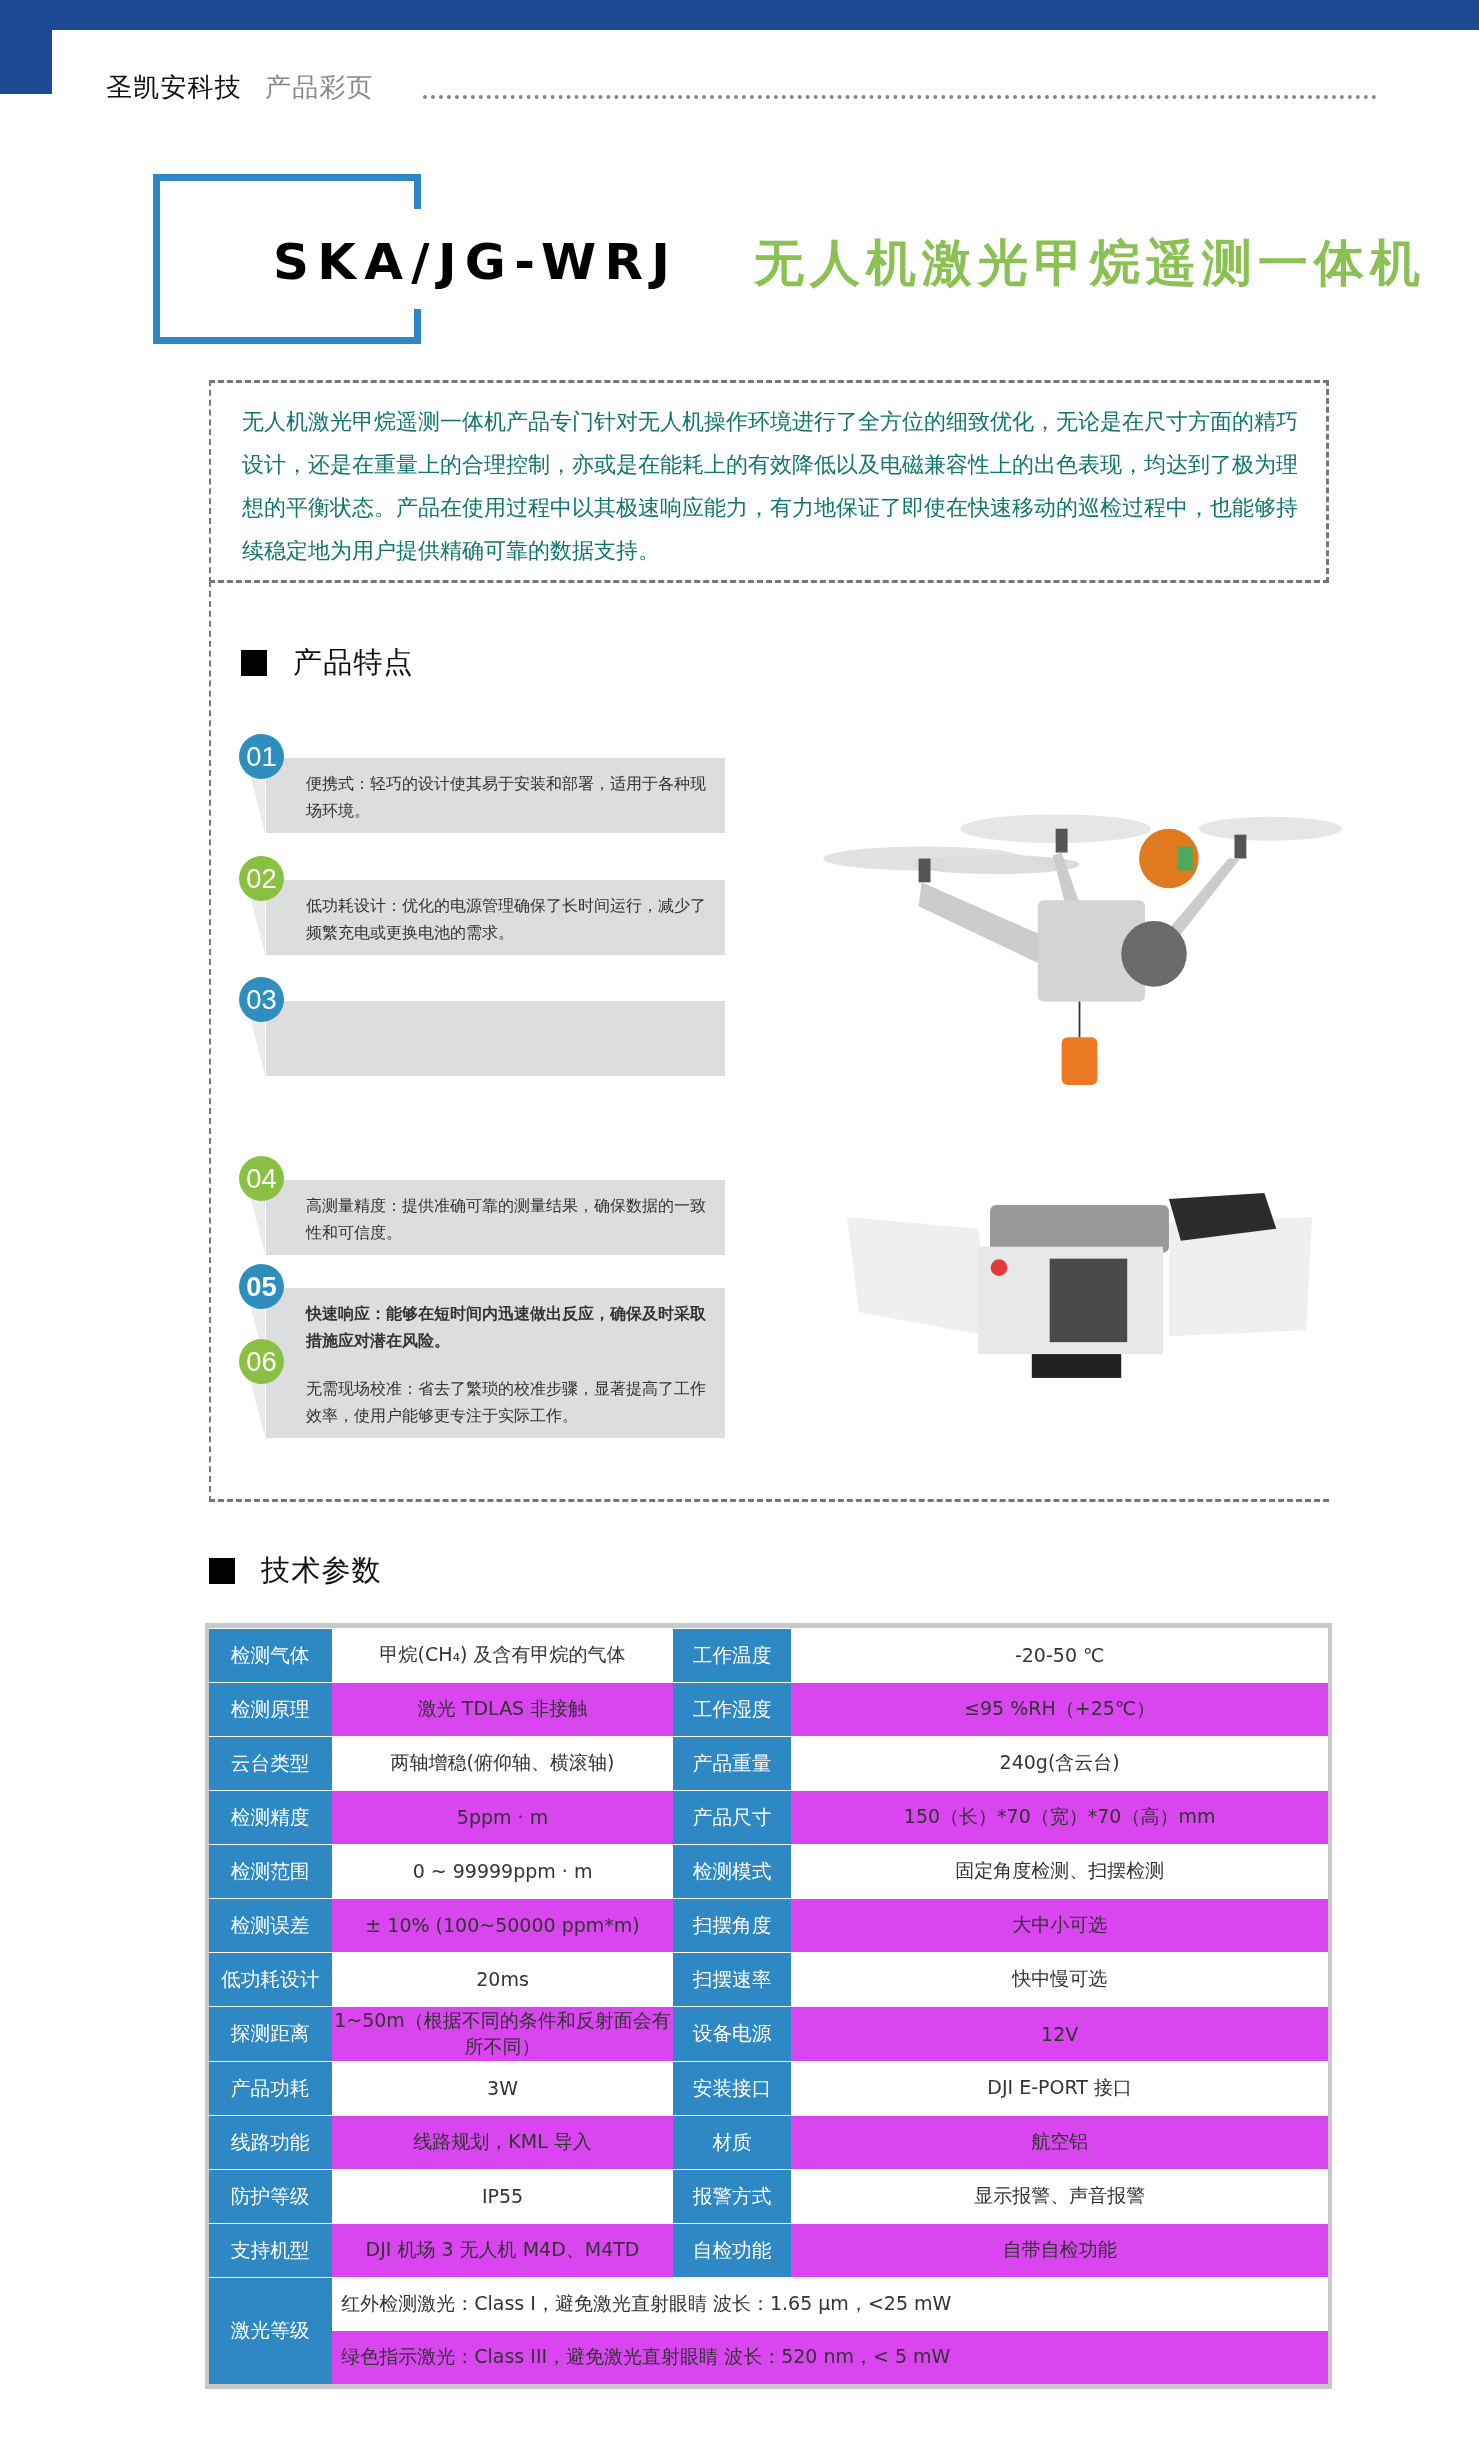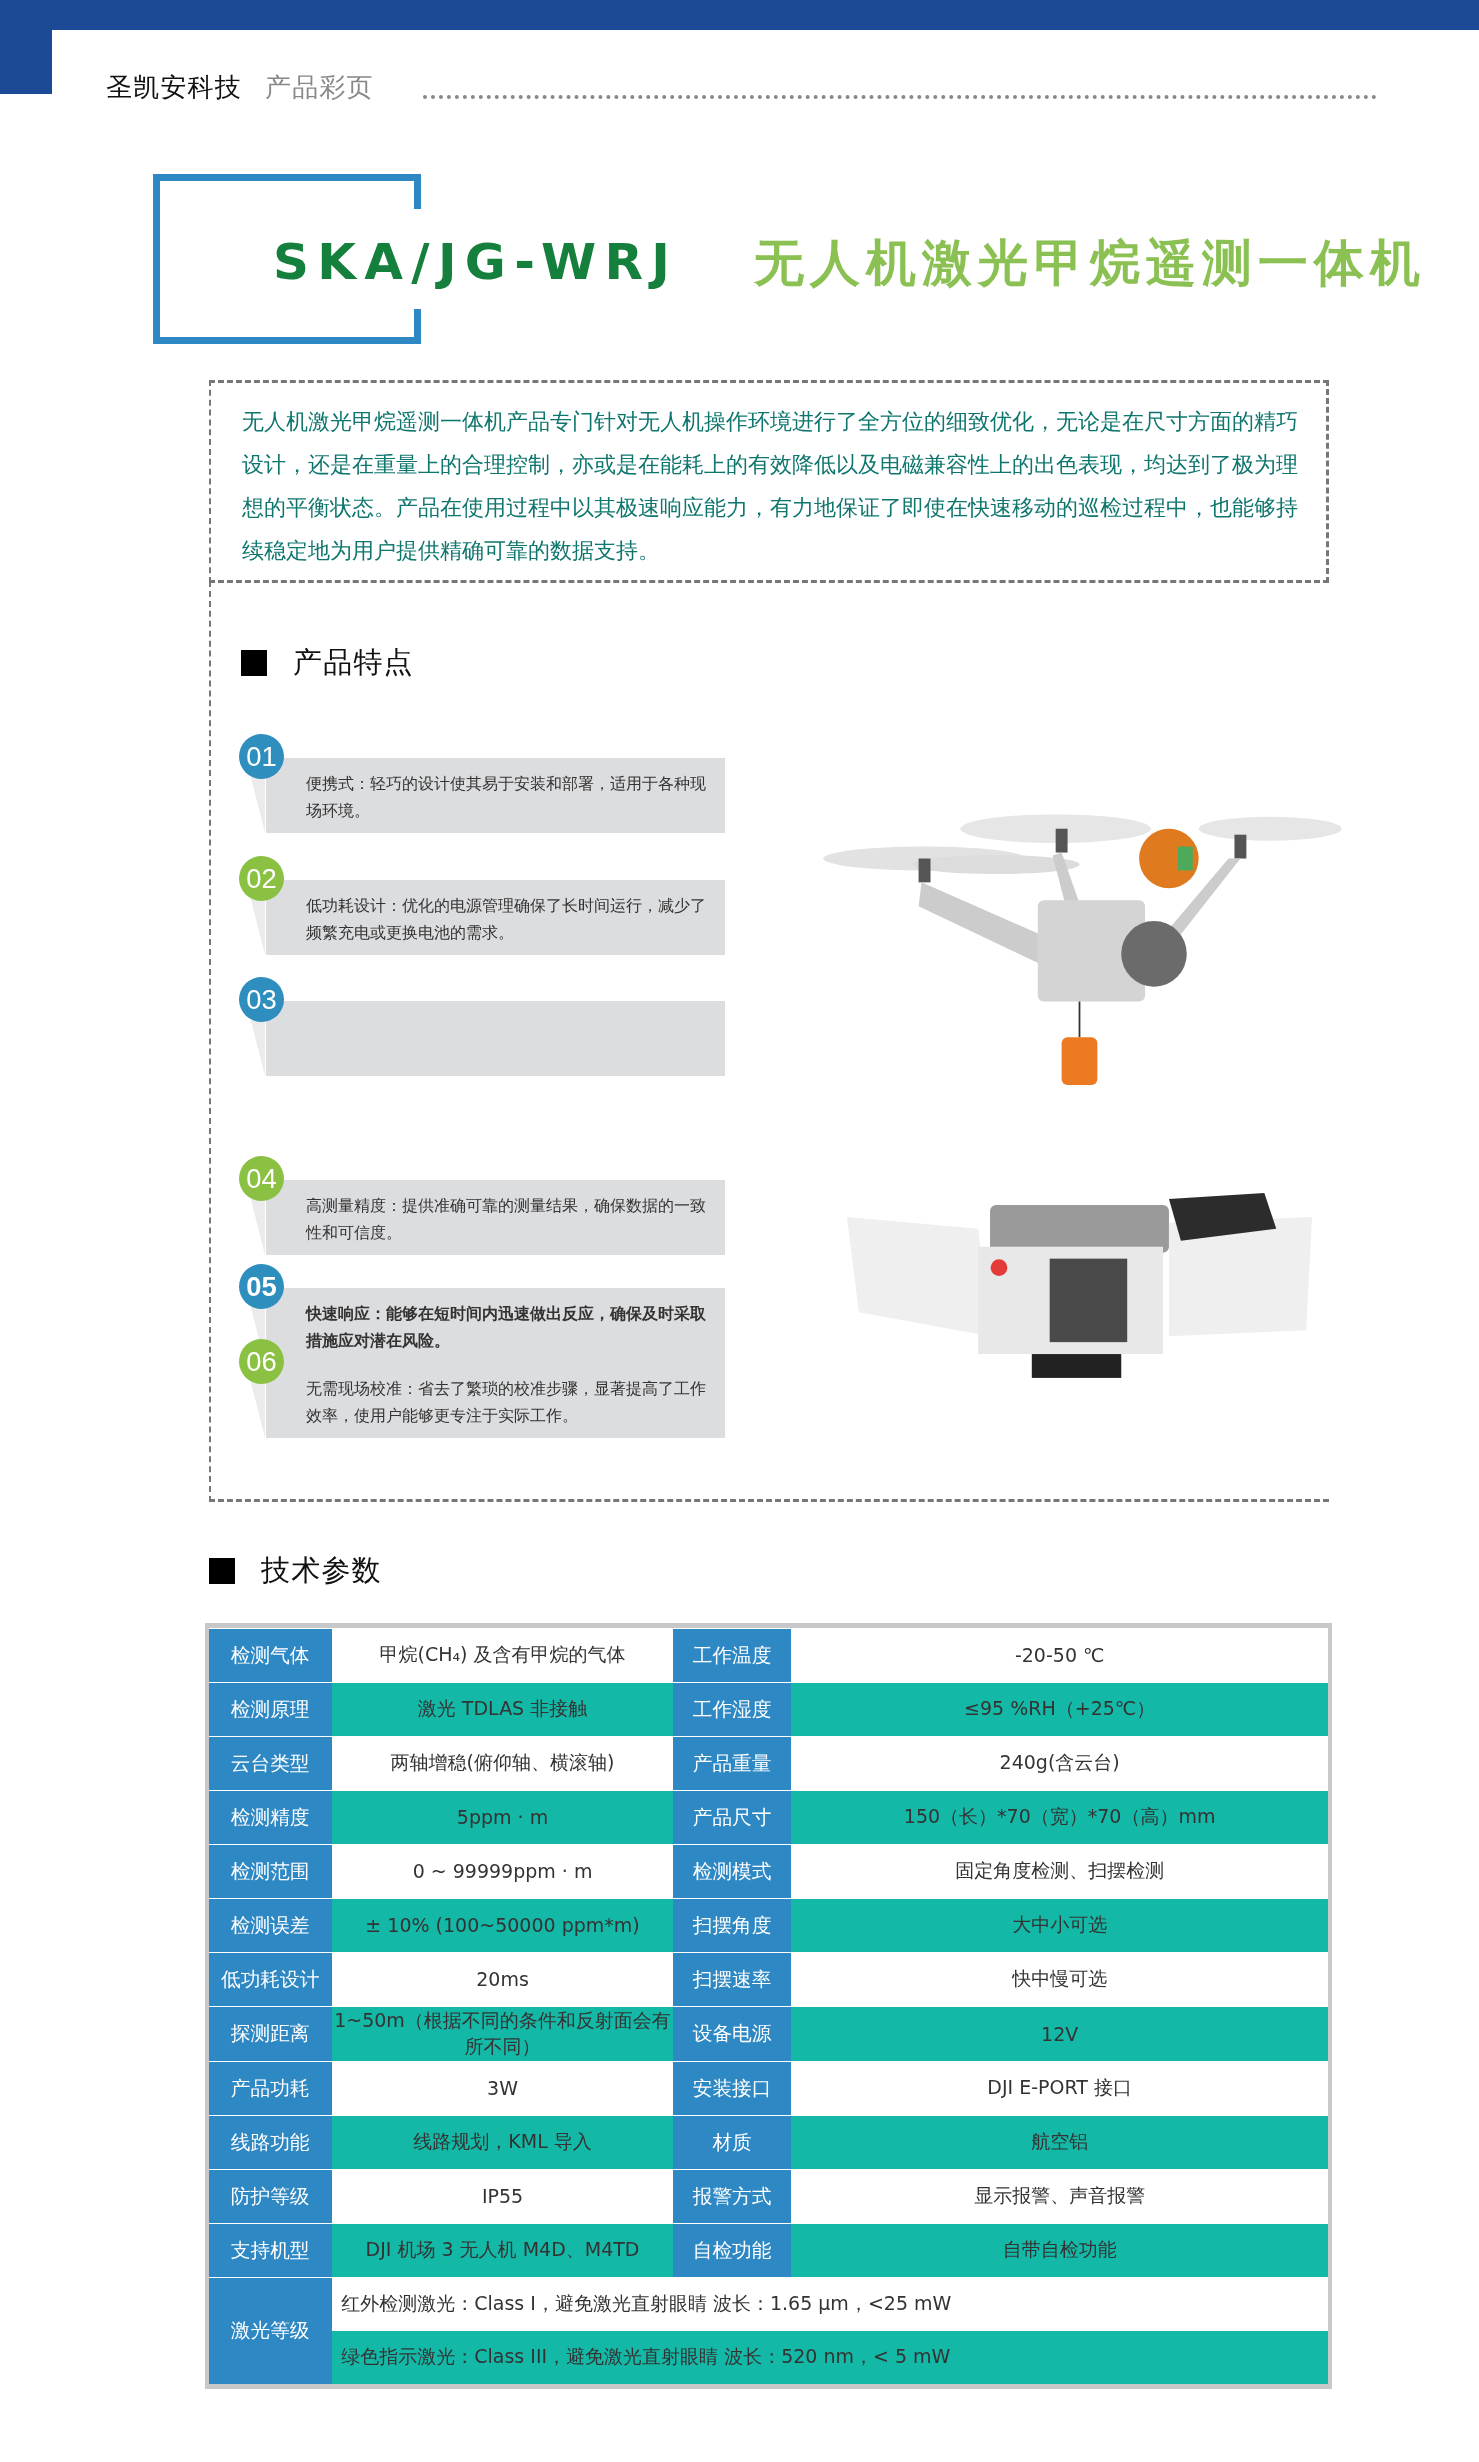--- a/index.html
+++ b/index.html
@@ -9,21 +9,21 @@
   .brand{position:absolute;left:106px;top:70px;font-size:26px;color:#111;letter-spacing:1.2px;}
   .brand-sub{position:absolute;left:265px;top:70px;font-size:26px;color:#888;letter-spacing:1.2px;}
   .brand-dots{position:absolute;left:423px;top:95px;width:954px;border-top:4.2px dotted #888;}
 
   .title-bracket{position:absolute;left:153px;top:174px;width:268px;height:170px;}
   .tb-top{position:absolute;left:0;top:0;width:268px;height:7.2px;background:#2e88c4;}
   .tb-bot{position:absolute;left:0;bottom:0;width:268px;height:7.2px;background:#2e88c4;}
   .tb-left{position:absolute;left:0;top:0;width:7.2px;height:170px;background:#2e88c4;}
   .tb-r1{position:absolute;right:0;top:0;width:7.2px;height:35px;background:#2e88c4;}
   .tb-r2{position:absolute;right:0;bottom:0;width:7.2px;height:35px;background:#2e88c4;}
-  .model{position:absolute;left:273px;top:233px;font-size:50px;font-weight:bold;color:#15803d;letter-spacing:8.3px;}
+  .model{position:absolute;left:273px;top:233px;font-size:50px;font-weight:bold;color:#000000;letter-spacing:8.3px;}
   .product-name{position:absolute;left:754px;top:230px;font-size:50px;font-weight:bold;color:#8bc153;letter-spacing:6px;}
 
   .intro-box{position:absolute;left:209px;top:380px;width:1120px;height:203px;border:3px dashed #777;border-left-width:2.4px;box-sizing:border-box;}
   .intro-text{position:absolute;left:242px;top:400px;width:1067px;font-size:22px;line-height:43px;color:#0f766e;}
 
   .feat-frame{position:absolute;left:209px;top:581px;width:1120px;height:921px;border-left:2.4px dashed #777;border-bottom:3px dashed #777;box-sizing:border-box;}
   .sec-head{position:absolute;display:flex;align-items:center;}
   .sec-square{width:26px;height:26px;background:#000;margin-right:26px;}
   .sec-title{font-size:29px;color:#111;letter-spacing:1.2px;}
 
@@ -34,21 +34,21 @@
   .feature .txt{position:absolute;left:67px;top:36px;width:409px;font-size:16px;line-height:27px;color:#333;}
 
   .drone1{position:absolute;left:817px;top:787px;width:525px;height:298px;}
   .drone2{position:absolute;left:835px;top:1181px;width:489px;height:203px;}
 
   .spec-table{position:absolute;left:205px;top:1623px;width:1127px;background:#c7c8ca;padding:4.8px 3.6px 4.8px 3.6px;box-sizing:border-box;}
   .spec-table table{width:100%;border-collapse:collapse;table-layout:fixed;}
   .spec-table td{height:51px;font-size:19px;text-align:center;border-top:1.8px solid #fff;}
   .spec-table td.k{background:#2e88c4;color:#fff;font-size:19.7px;}
   .spec-table tr.odd td.v{background:#fff;color:#333;}
-  .spec-table tr.even td.v{background:#14b8a6;color:#333;margin-left:32px;}
+  .spec-table tr.even td.v{background:#d946ef;color:#333;margin-left:32px;}
   .spec-table td.laser{text-align:left;padding-left:9.5px;height:51px;}
 </style>
 </head>
 <body>
 
 <div class="topbar"></div>
 <div class="sidebar"></div>
 <div class="brand">圣凯安科技</div>
 <div class="brand-sub">产品彩页</div>
 <div class="brand-dots"></div>

